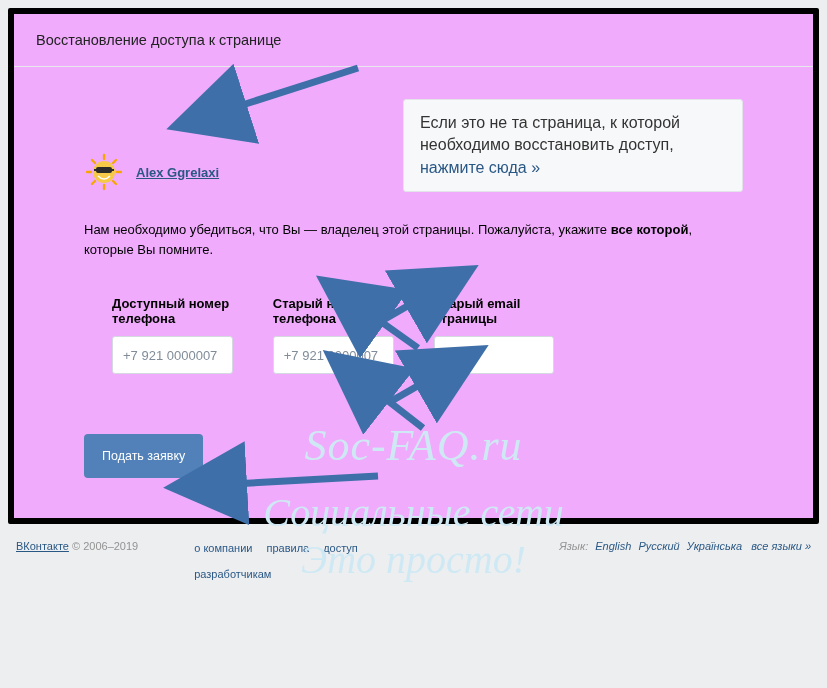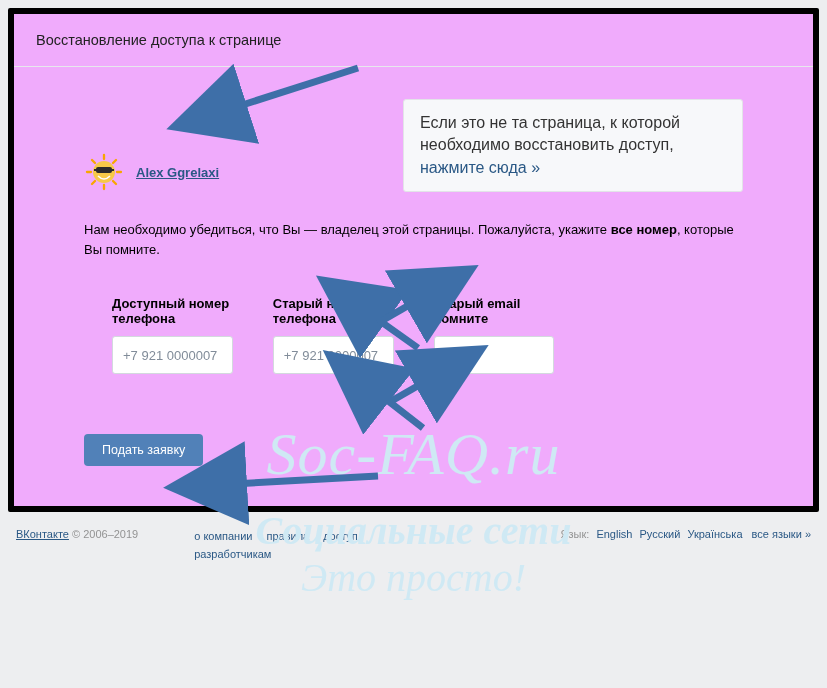--- a/index.html
+++ b/index.html
@@ -100,47 +100,48 @@
       outline: none;
       font-family: inherit;
     }
     .form-field input::placeholder { color: #818c99; }
     .submit-row { }
     .submit-btn {
       background: #5181b8;
       color: #fff;
       border: none;
       border-radius: 4px;
-      padding: 9px 18px;
+      padding: 15px 18px;
       font-size: 12.5px;
       font-weight: 500;
       cursor: pointer;
     }
     .footer {
       display: flex;
       align-items: flex-start;
       padding: 8px 16px;
       font-size: 11px;
       color: #2a5885;
       justify-content: center;
     }
     .footer .brand { color: #2a5885; }
     .footer .copyright { color: #939393; }
     .footer .nav {
       margin-left: 56px;
       line-height: 1.6;
       display: flex;
       flex-wrap: wrap;
-      gap: 0 14px;
+      gap: 8px 14px;
       max-width: 220px;
     }
     .footer .nav a { color: #2a5885; text-decoration: none; }
     .footer .lang {
       margin-left: auto;
       color: #939393;
+      font-style: italic;
     }
     .footer .lang a { color: #2a5885; text-decoration: none; margin-left: 4px; }
     .footer .lang .more { margin-left: 6px; }
 
     
     .arrow-layer {
       position: absolute;
       left: 8px;
       top: 8px;
       pointer-events: none;
@@ -153,22 +154,22 @@
       top: 420px;
       transform: translateX(-50%);
       text-align: center;
       color: #cfe9f4;
       font-family: Georgia, "Times New Roman", serif;
       font-style: italic;
       pointer-events: none;
       user-select: none;
       width: 100%;
     }
-    .watermark .line1 { font-size: 60px; letter-spacing: 1px; }
-    .watermark .line2 { font-size: 40px; margin-top: 18px; font-weight: bold; }
+    .watermark .line1 { font-size: 44px; letter-spacing: 1px; }
+    .watermark .line2 { font-size: 40px; margin-top: 18px; }
     .watermark .line3 { font-size: 40px; text-align: center; }
   </style>
 </head>
 <body>
 
 <div class="page-card">
   <div class="page-header">Восстановление доступа к странице</div>
 
   <div class="page-body">
 
@@ -195,34 +196,34 @@
         </div>
         <a href="#" class="profile-name">Alex Ggrelaxi</a>
       </div>
 
       <div class="hint-box">
         <span>Если это не та страница, к которой необходимо восстановить доступ, </span><a href="#">нажмите сюда »</a>
       </div>
     </div>
 
     <p class="instruction">
-      <span>Нам необходимо убедиться, что Вы — владелец этой страницы. Пожалуйста, укажите </span><span class="bold">все номер</span><span>, которые Вы помните.</span>
+      <span>Нам необходимо убедиться, что Вы — владелец этой страницы. Пожалуйста, укажите </span><span class="bold">все которой</span><span>, которые Вы помните.</span>
     </p>
 
     <div class="form-grid">
       <div class="form-field">
         <label>Доступный номер телефона</label>
         <input type="text" placeholder="+7 921 0000007" style="">
       </div>
       <div class="form-field">
         <label>Старый номер телефона</label>
         <input type="text" placeholder="+7 921 0000007" style="">
       </div>
       <div class="form-field">
-        <label>Старый email помните</label>
+        <label>Старый email страницы</label>
         <input type="text" placeholder="" style="">
       </div>
     </div>
 
     <div class="submit-row">
       <button class="submit-btn">Подать заявку</button>
     </div>
 
   </div>
 </div>

